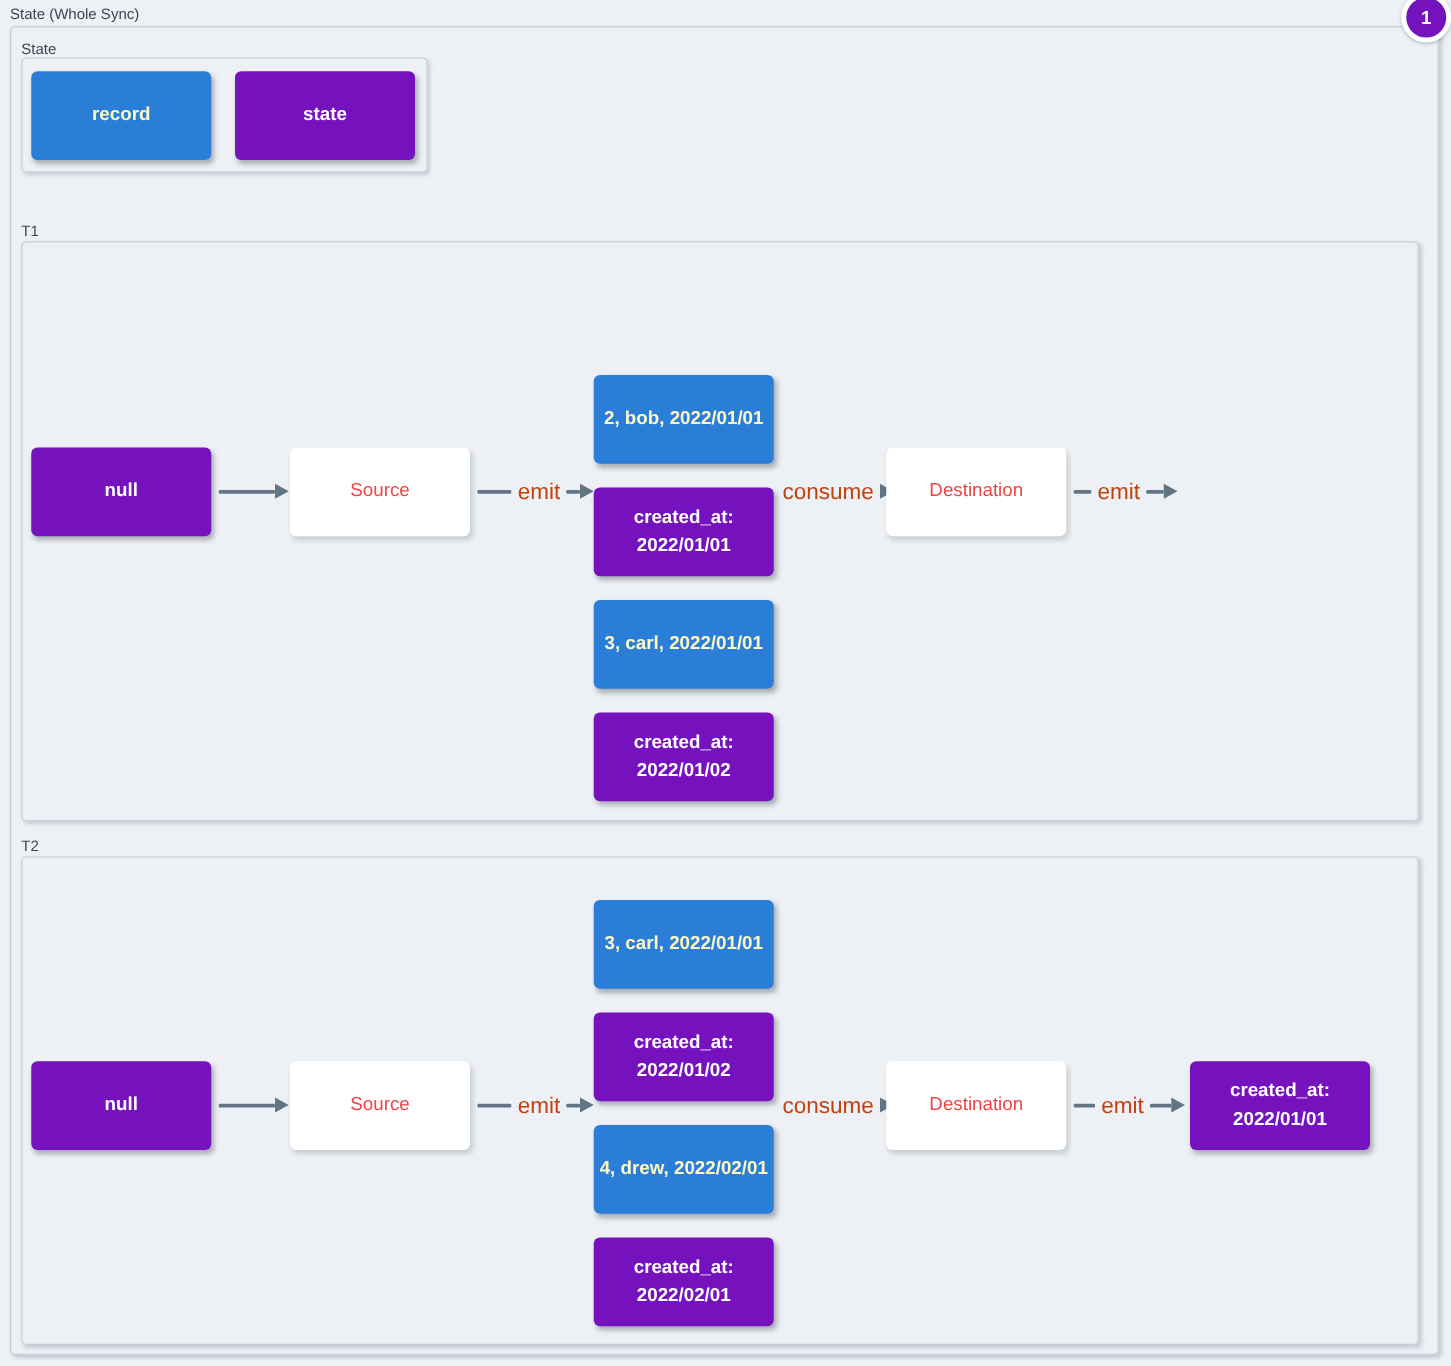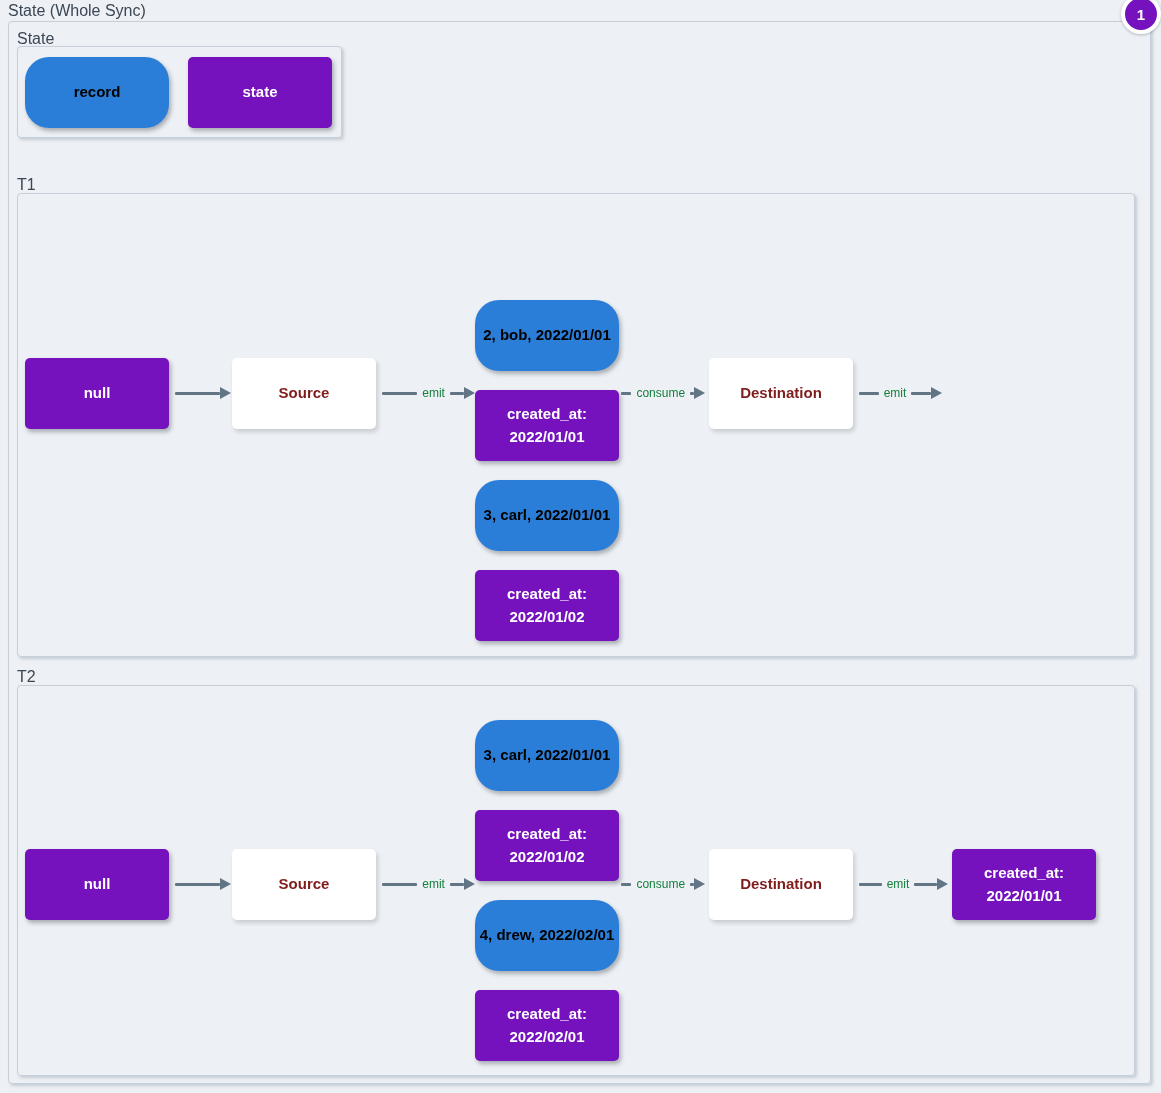--- a/index.html
+++ b/index.html
@@ -7,45 +7,45 @@
     position:relative; width:1161px; height:1093px;
     background:var(--bg,#edf0f4);
     font-family:"Liberation Sans", sans-serif;
     overflow:hidden;
   }
   .frame{
     position:absolute; border:1px solid #c6cfda; border-radius:4px;
     box-shadow:2px 2px 3px rgba(160,172,188,0.5);
   }
   .frame-label{
-    position:absolute; font-size:16px; color:#3b4754; line-height:14px;
+    position:absolute; font-size:12px; color:#3b4754; line-height:14px;
   }
   .node{
     position:absolute; width:144px; height:71px; border-radius:5px;
     display:flex; align-items:center; justify-content:center;
     text-align:center; font-size:15px; line-height:1.5;
     white-space:pre-line; box-sizing:border-box; padding:4px;
   }
-  .node.record{ background:var(--record,#2b7ed8); color:#000000; font-weight:600;
-    box-shadow:2px 3px 4px rgba(40,50,60,0.35);border-radius:24px; }
+  .node.record{ background:var(--record,#2b7ed8); color:#fef9c3; font-weight:600;
+    box-shadow:2px 3px 4px rgba(40,50,60,0.35); }
   .node.state{ background:var(--state,#7512be); color:#fff; font-weight:600;
     box-shadow:2px 3px 4px rgba(40,50,60,0.35); }
-  .node.plain{ background:#ffffff; color:#7f1d1d; font-weight:700;
+  .node.plain{ background:#ffffff; color:#ef4444; font-weight:400;
     box-shadow:2px 3px 4px rgba(40,50,60,0.18); }
   .edge{
     position:absolute; height:24px; display:flex; align-items:center;
   }
   .edge .seg{ flex:1; height:3px; background:var(--arrow,#617585); border-radius:1px; }
   .edge .head{
     width:0; height:0; flex:none;
     border-left:11px solid var(--arrow,#617585);
     border-top:6px solid transparent; border-bottom:6px solid transparent;
   }
   .edge .edge-label{
-    flex:none; padding:0 5px; font-size:12px; color:#15803d; white-space:nowrap;
+    flex:none; padding:0 5px; font-size:18px; color:#c2410c; white-space:nowrap;
   }
   .badge{
     position:absolute; left:1121px; top:-6px; width:32px; height:32px;
     background:var(--state,#7512be); border:4px solid #fff; border-radius:50%;
     color:#fff; font-weight:bold; font-size:15px;
     display:flex; align-items:center; justify-content:center;
     box-shadow:0 1px 3px rgba(40,50,60,0.3); z-index:5;
   }
 </style>
 </head>

